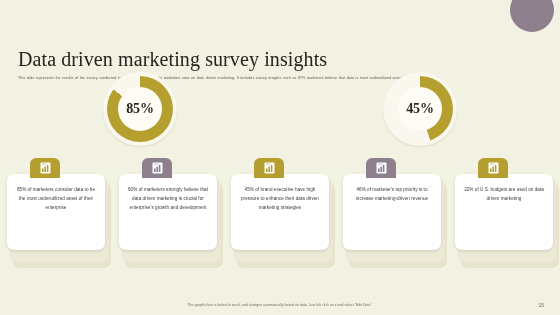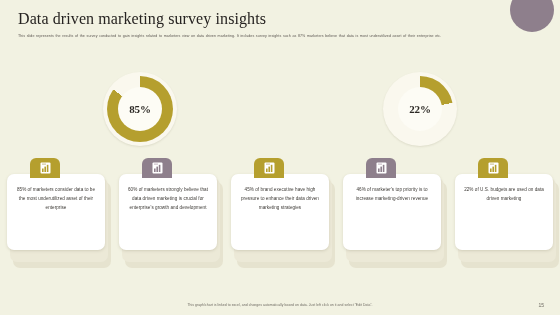--- a/index.html
+++ b/index.html
@@ -31,26 +31,27 @@
   
   .header {
     position: absolute;
     top: 10px;
     left: 18px;
     right: 58px;
   }
 
   .page-title {
     font-family: "Liberation Serif", serif;
-    font-size: 16px;
+    font-size: 20px;
     font-weight: 400;
     color: #262321;
     letter-spacing: 0.1px;
     line-height: 1.1;
     white-space: nowrap;
+    margin-top: 38px;
   }
 
   .page-subtitle {
     margin-top: 5px;
     font-size: 3.6px;
     line-height: 1.85;
     color: #5a5550;
     letter-spacing: 0.08px;
     width: 505px;
     word-spacing: 0.5px;
@@ -94,21 +95,21 @@
     position: absolute;
     inset: 15px;
     border-radius: 50%;
     background: #fdfcf5;
   }
 
   .donut-label {
     position: relative;
     z-index: 3;
     font-family: "Liberation Serif", serif;
-    font-size: 11px;
+    font-size: 14px;
     font-weight: 700;
     color: #2b2824;
     letter-spacing: -0.2px;
   }
 
   
   .card-row {
     position: absolute;
     top: 158px;
     left: 0;
@@ -218,28 +219,28 @@
 <div class="donut-row">
 
   <div class="donut-wrap">
     <div class="donut-ring" style="background: rgb(250, 248, 238);"></div>
     <div class="donut-arc" style="background: conic-gradient(rgb(181, 159, 46) 0deg, rgb(181, 159, 46) 306deg, rgb(250, 248, 238) 306deg, rgb(250, 248, 238) 360deg);"></div>
     <div class="donut-hole"></div>
     <span class="donut-label">85%</span>
   </div>
 
 
-
-
   <div class="donut-wrap">
     <div class="donut-ring" style="background: rgb(250, 248, 238);"></div>
-    <div class="donut-arc" style="background: conic-gradient(rgb(181, 159, 46) 0deg, rgb(181, 159, 46) 79.2deg, rgb(250, 248, 238) 79.2deg, rgb(250, 248, 238) 360deg);"></div>
+    <div class="donut-arc" style="background: conic-gradient(rgb(181, 159, 46) 0deg, rgb(181, 159, 46) 162deg, rgb(250, 248, 238) 162deg, rgb(250, 248, 238) 360deg);"></div>
     <div class="donut-hole"></div>
-    <span class="donut-label">22%</span>
-  </div>
+    <span class="donut-label">45%</span>
+  </div>
+
+
 
 </div>
 
 <div class="card-row">
 
   <div class="card-col">
     <div class="card-shadow-b"></div>
     <div class="card-shadow-a"></div>
     <div class="card-badge" style="background: rgb(181, 159, 46);">
       <svg class="badge-icon" width="11" height="12" viewBox="0 0 11 12">

